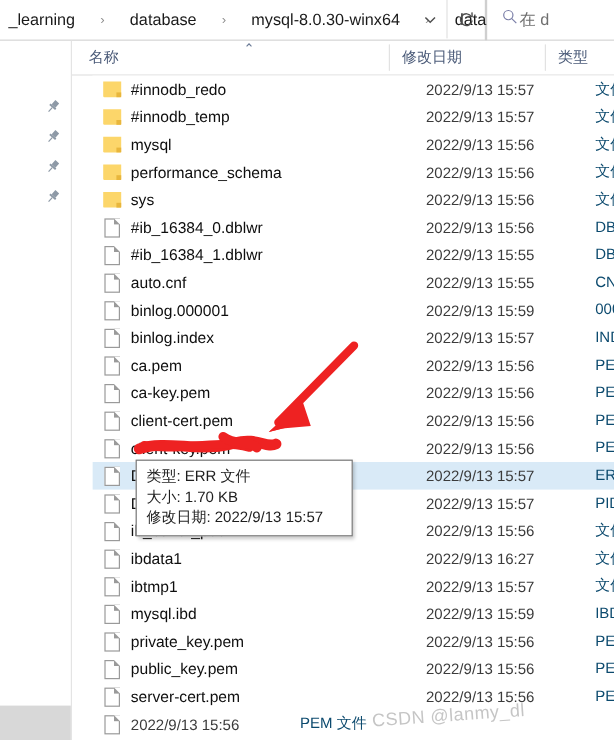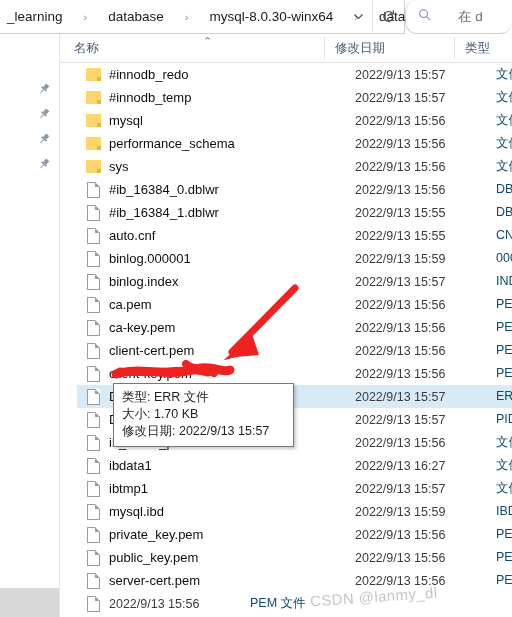--- a/index.html
+++ b/index.html
@@ -85,23 +85,22 @@
   }
 
   .searchbox {
     flex: 1 1 auto;
     height: 34px;
     border-bottom: 1px solid #cfcfcf;
     border-left: 1px solid #cfcfcf;
     display: flex;
     align-items: center;
     padding-left: 12px;
-    gap: 26px;
+    gap: 1px;
     overflow: hidden;
-    border-radius: 12px;
   }
 
   .search-text {
     font-size: 13.5px;
     color: #6f6f6f;
     white-space: nowrap;
   }
 
   
   .navpane {

